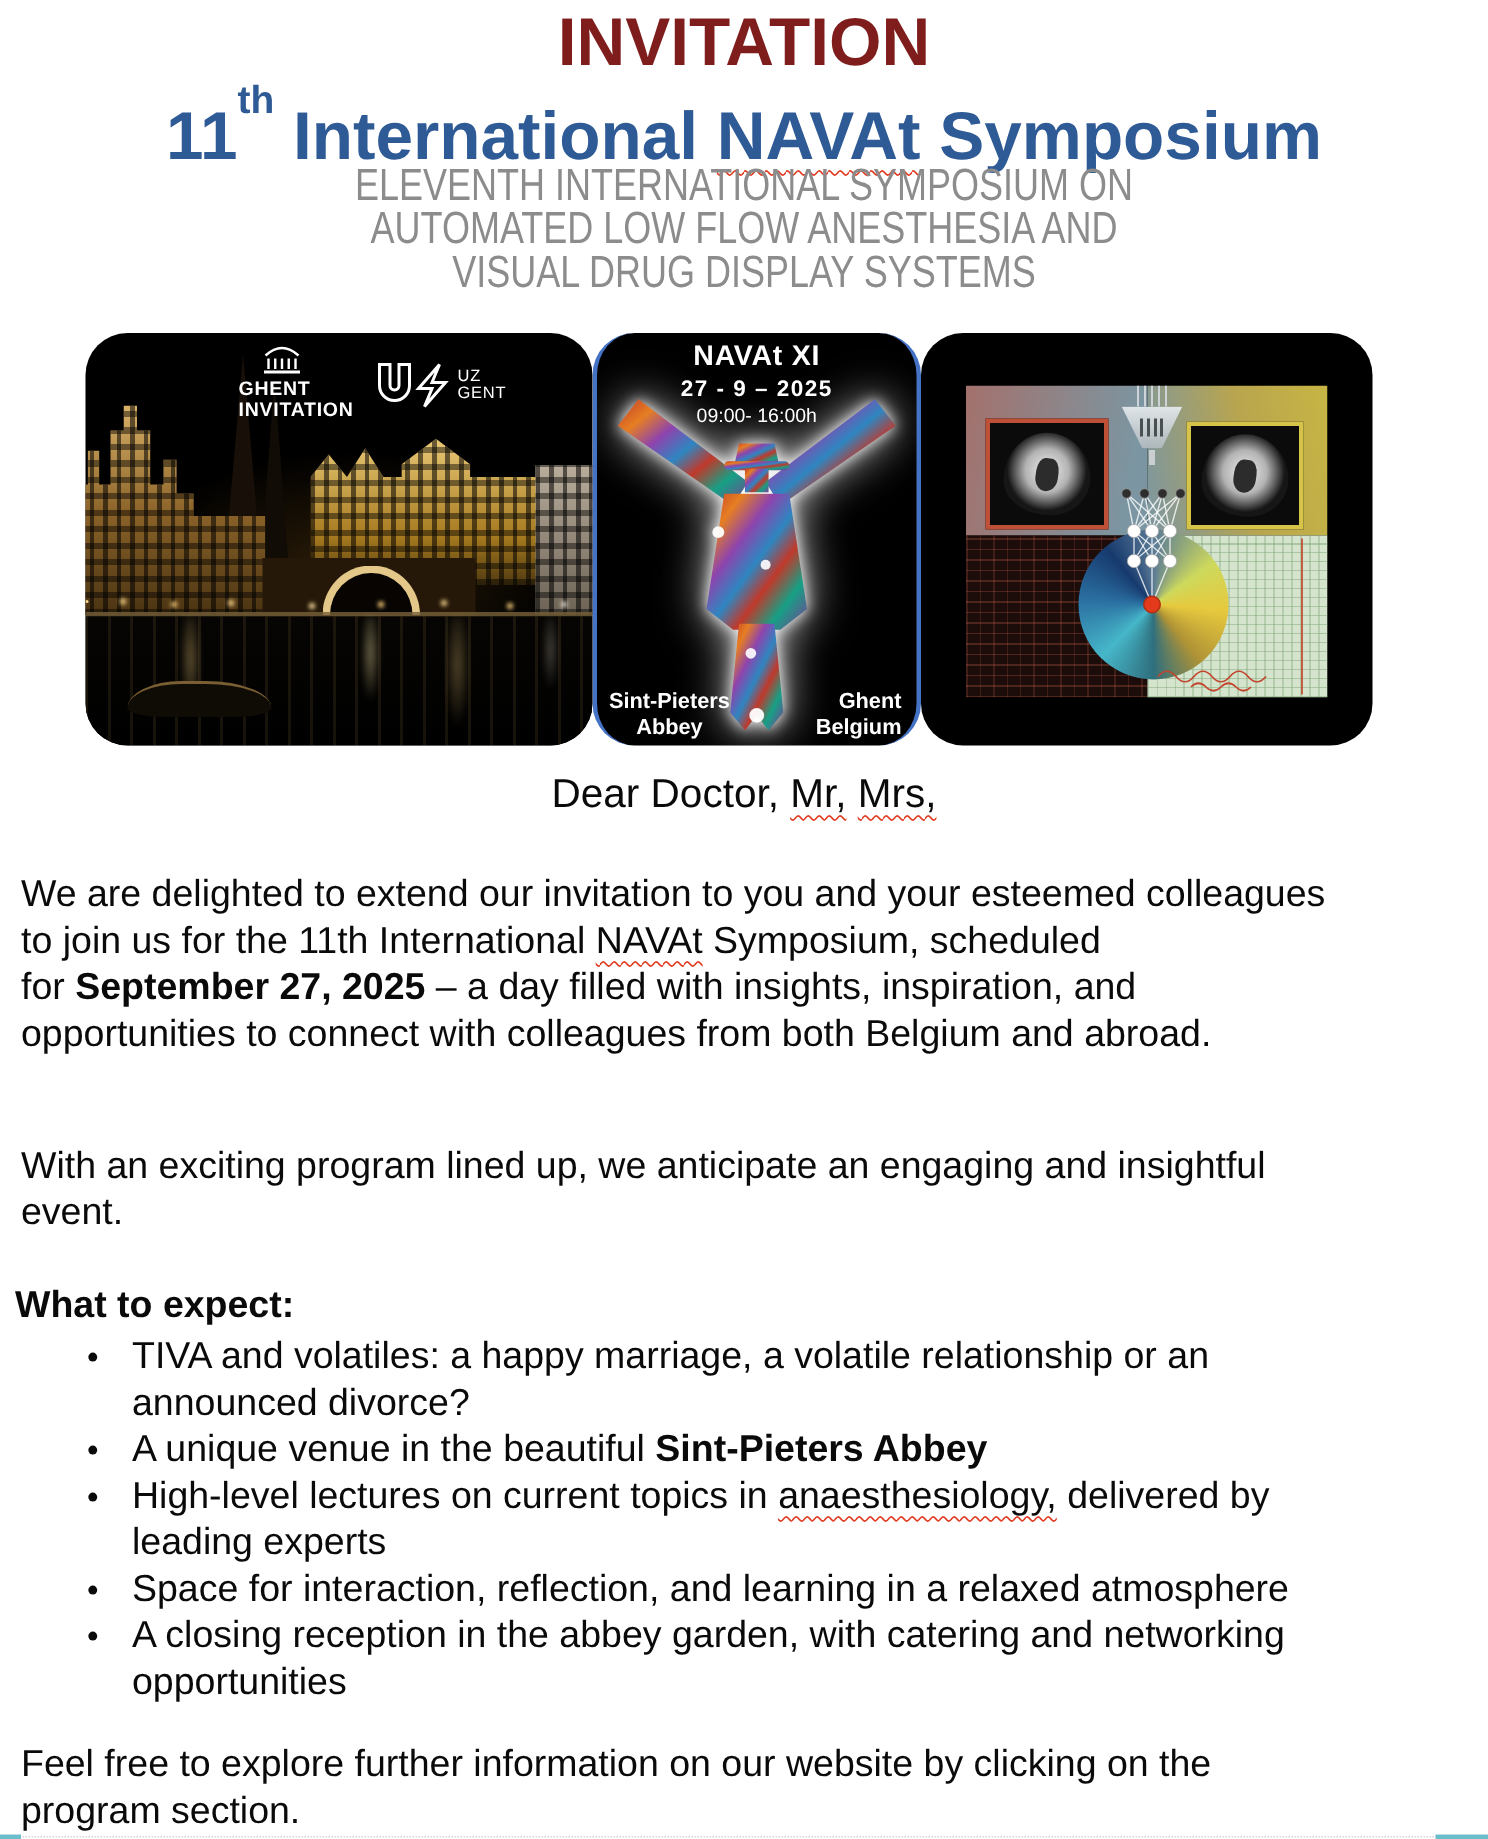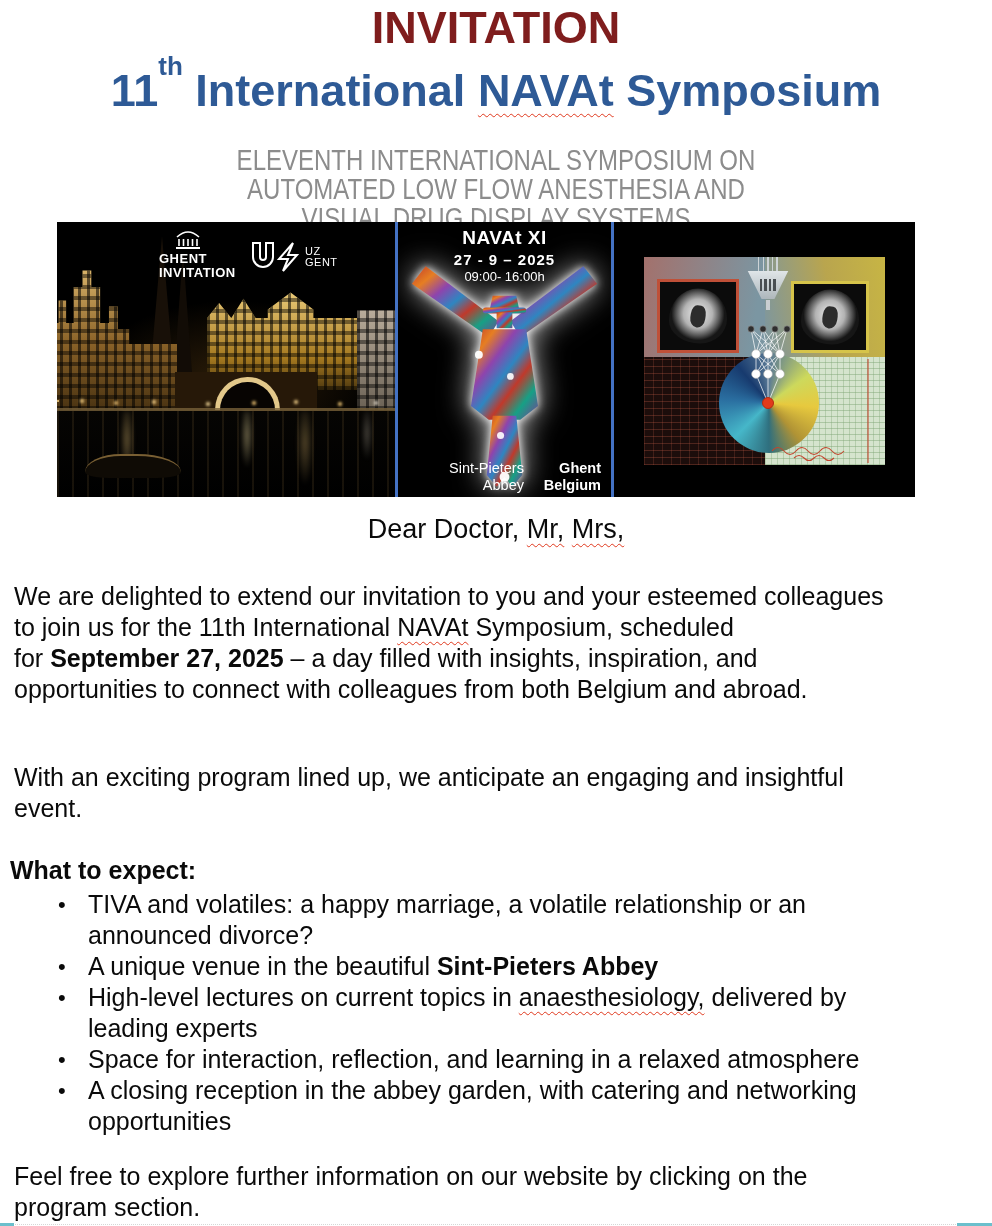--- a/index.html
+++ b/index.html
@@ -10,26 +10,26 @@
   
   .h1 { position:absolute; top:2px; left:0; width:100%; text-align:center;
         font-size:45px; font-weight:bold; color:#7f1d1d; line-height:52px; }
   .h2 { position:absolute; top:56px; left:0; width:100%; text-align:center;
         font-size:45px; font-weight:bold; color:#2e5a96; line-height:50px; }
   .h2 sup { font-size:26px; position:relative; top:-15px; }
   .sp { text-decoration-line:underline; text-decoration-style:wavy;
         text-decoration-color:#e0391e; text-decoration-thickness:1px; text-underline-offset:5px; }
   .h2 .sp { text-underline-offset:7px; }
   .tagline { position:absolute; top:109px; left:0; width:100%; text-align:center;
-             color:#8c8c8c; font-size:30px; line-height:29px; font-weight:400;margin-top:36px; }
+             color:#8c8c8c; font-size:30px; line-height:29px; font-weight:400; }
   .tl-line { transform:scaleX(0.8); transform-origin:50% 50%; white-space:nowrap; }
 
   
   .banner { position:absolute; left:57px; top:222px; width:858px; height:275px; display:flex; }
-  .panel { position:relative; height:275px; background:#000; overflow:hidden; }
+  .panel { position:relative; height:275px; background:#000; overflow:hidden;border-radius:28px; }
 
   
   .ghent { width:338px; }
   .g-glow { position:absolute; inset:0; background:radial-gradient(62% 42% at 52% 58%, rgba(160,105,30,.28), transparent 70%); }
   .g-b1 { position:absolute; left:-6px; top:38px; width:126px; height:150px;
           background:linear-gradient(#e3bd72,#8a6228 55%,#4a3312);
           clip-path:polygon(0 100%,0 42%,6% 42%,6% 27%,12% 27%,12% 42%,18% 42%,18% 18%,25% 18%,25% 7%,32% 7%,32% 18%,39% 18%,39% 42%,46% 42%,46% 31%,53% 31%,53% 46%,62% 46%,62% 56%,100% 56%,100% 100%); }
   .g-b1::after, .g-hall::after, .g-right::after {
           content:""; position:absolute; inset:0;
           background:repeating-linear-gradient(90deg, rgba(0,0,0,.55) 0 3px, transparent 3px 9px),
@@ -69,21 +69,21 @@
   .uz-logo { position:absolute; left:192px; top:18px; display:flex; align-items:center; color:#fff; }
   .uz-text { font-size:11px; font-weight:normal; line-height:11px; margin-left:4px; letter-spacing:.5px; }
 
   
   .mj { width:219px; border-left:3px solid #4472c4; border-right:3px solid #4472c4; color:#fff; text-align:center; }
   .mj-title { position:absolute; top:5px; width:100%; font-size:19px; font-weight:bold; letter-spacing:.5px; }
   .mj-date  { position:absolute; top:29px; width:100%; font-size:15px; font-weight:bold; letter-spacing:1px; }
   .mj-time  { position:absolute; top:47px; width:100%; font-size:13px; font-weight:normal; }
   .mj svg.fig { position:absolute; left:8px; top:34px;
                 filter:drop-shadow(0 0 5px #fff) drop-shadow(0 0 15px rgba(255,255,255,.75)); }
-  .mj-venue { position:absolute; left:8px; bottom:3px; font-size:14.5px; font-weight:normal; line-height:17px; text-align:right;margin-left:43px; }
+  .mj-venue { position:absolute; left:8px; bottom:3px; font-size:14.5px; font-weight:bold; line-height:17px; text-align:center; }
   .mj-city  { position:absolute; right:10px; bottom:3px; font-size:14.5px; font-weight:bold; line-height:17px; text-align:right; }
 
   
   .brainp { width:301px; }
   .art { position:absolute; left:30px; top:35px; width:241px; height:208px; overflow:hidden; }
   .q { position:absolute; }
   .q-tl { left:0; top:0; width:121px; height:100px; background:linear-gradient(100deg,#a3716c,#7b96a2 88%); }
   .q-tr { left:121px; top:0; width:120px; height:100px; background:linear-gradient(80deg,#7b96a2,#b9a54e 55%,#c7b544); }
   .q-bl { left:0; top:100px; width:121px; height:108px; background:#1c0d0b; }
   .q-bl::after { content:""; position:absolute; inset:0;

